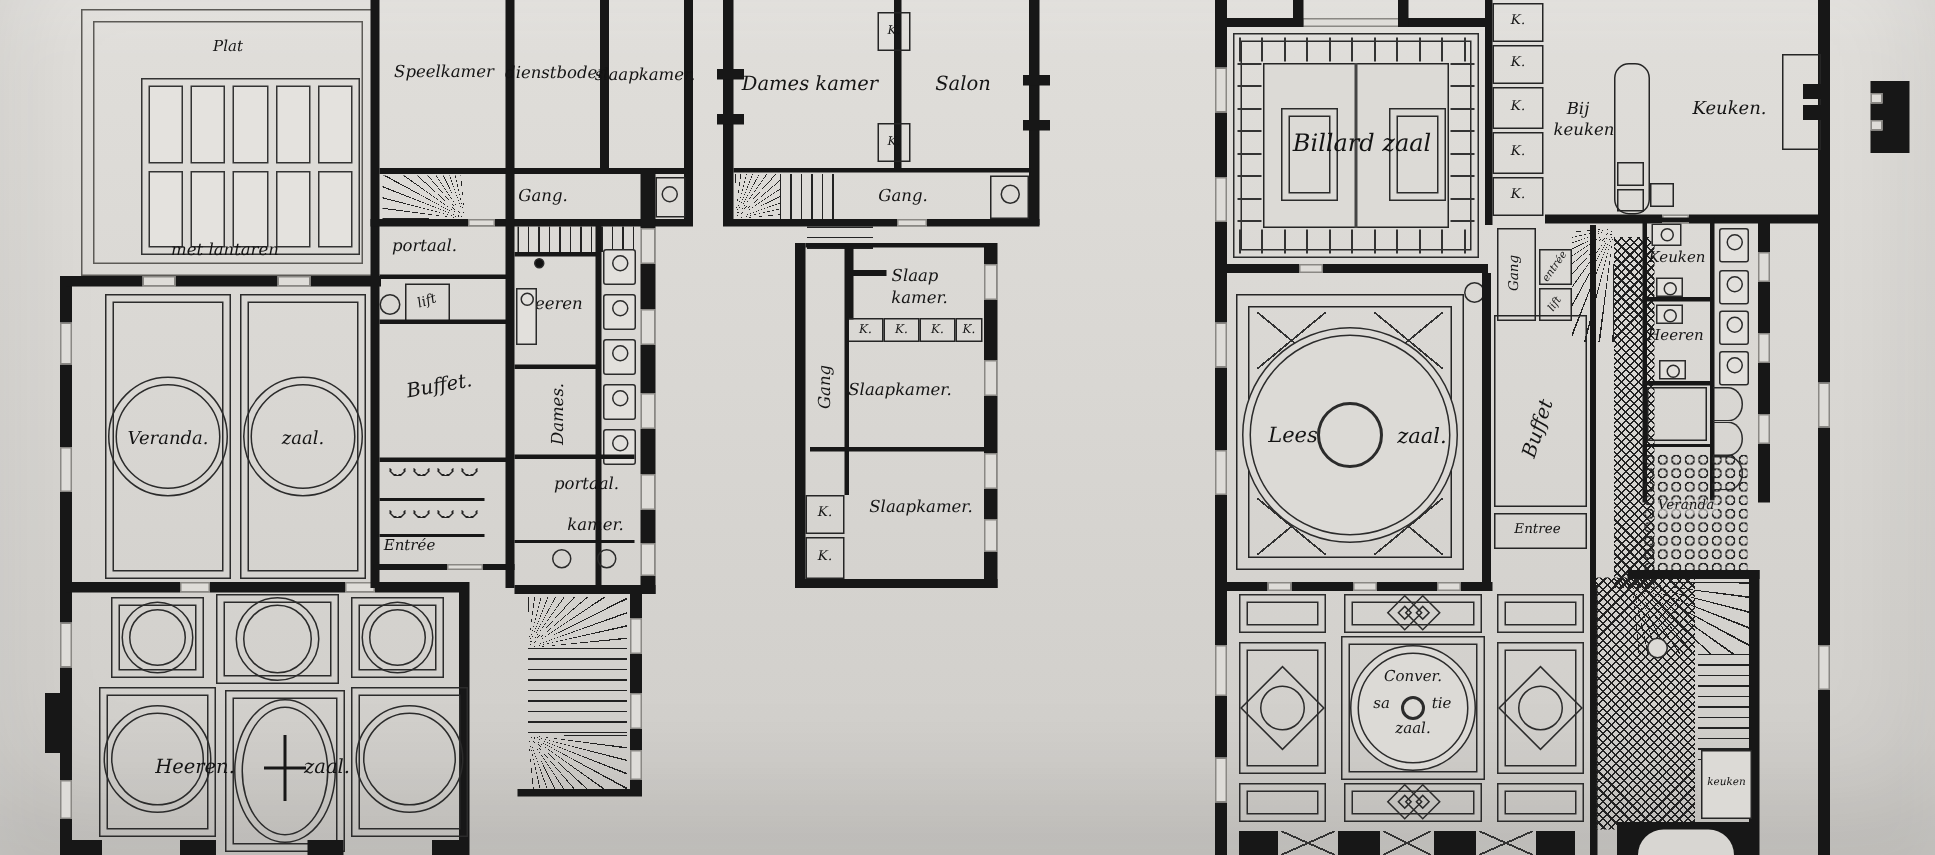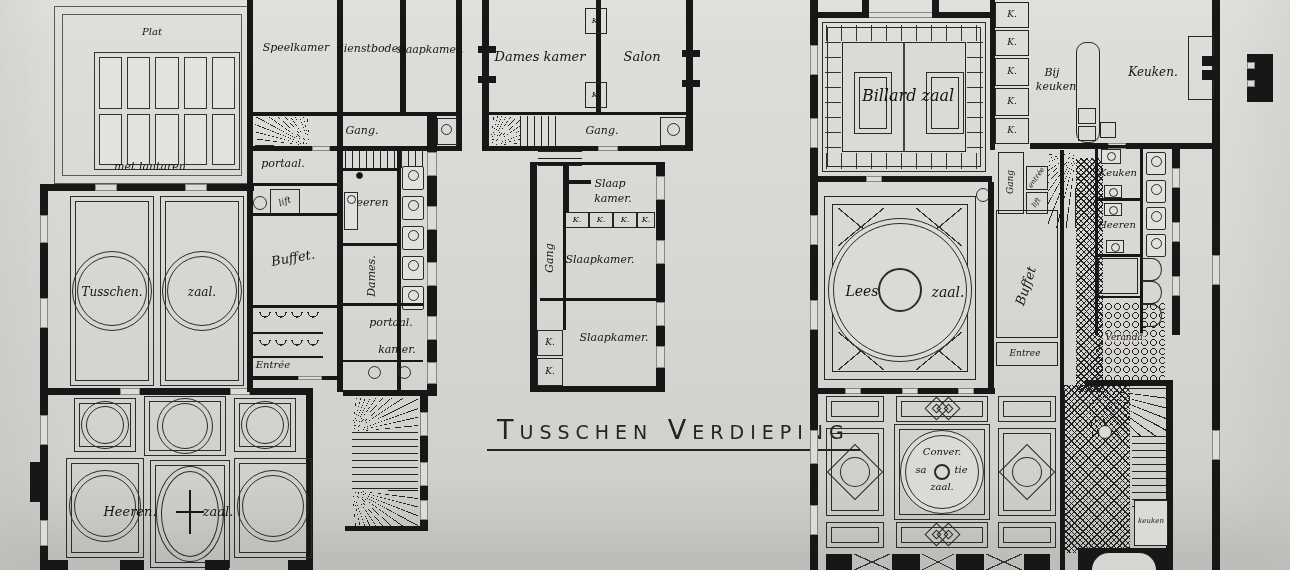--- a/index.html
+++ b/index.html
@@ -74,21 +74,21 @@
   <div class="win" style="left:40px;top:520px;width:8px;height:26px"></div>
   <div class="wall" style="left:30px;top:462px;width:14px;height:40px"></div>
   <div class="wall" style="left:44px;top:184px;width:210px;height:7px"></div>
   <div class="win" style="left:95px;top:184px;width:22px;height:7px"></div>
   <div class="win" style="left:185px;top:184px;width:22px;height:7px"></div>
 
   <div class="panel" style="left:70px;top:196px;width:84px;height:190px"></div>
   <div class="circ ring" style="left:72px;top:251px;width:80px;height:80px"></div>
   <div class="panel" style="left:160px;top:196px;width:84px;height:190px"></div>
   <div class="circ ring" style="left:162px;top:251px;width:80px;height:80px"></div>
-  <div class="lbl" style="left:112px;top:292px;font-size:12px">Tusschen.</div>
+  <div class="lbl" style="left:112px;top:292px;font-size:12px">Veranda.</div>
   <div class="lbl" style="left:202px;top:292px;font-size:12px">zaal.</div>
 
   <div class="wall" style="left:44px;top:388px;width:268px;height:7px"></div>
   <div class="win" style="left:120px;top:388px;width:20px;height:7px"></div>
   <div class="win" style="left:230px;top:388px;width:20px;height:7px"></div>
   <div class="wall" style="left:306px;top:388px;width:7px;height:182px"></div>
   <div class="panel" style="left:74px;top:398px;width:62px;height:54px"></div>
   <div class="circ ring" style="left:81px;top:401px;width:48px;height:48px"></div>
   <div class="panel" style="left:144px;top:396px;width:82px;height:60px"></div>
   <div class="circ ring" style="left:157px;top:398px;width:56px;height:56px"></div>
@@ -223,21 +223,20 @@
   <div class="lbl" style="left:550px;top:258px;transform:translate(-50%,-50%) rotate(-90deg)">Gang</div>
   <div class="lbl" style="left:600px;top:260px">Slaapkamer.</div>
   <div class="wall" style="left:540px;top:298px;width:117px;height:3px"></div>
   <div class="lbl" style="left:614px;top:338px">Slaapkamer.</div>
   <div class="room" style="left:537px;top:330px;width:26px;height:26px"></div>
   <div class="lbl" style="left:550px;top:343px;font-size:9px">K.</div>
   <div class="room" style="left:537px;top:358px;width:26px;height:28px"></div>
   <div class="lbl" style="left:550px;top:372px;font-size:9px">K.</div>
   <div class="wall" style="left:530px;top:386px;width:135px;height:6px"></div>
 
-  <div class="title" style="left:487px;top:414px">Tusschen Verdieping</div>
 
   <div class="wall" style="left:810px;top:0px;width:8px;height:570px"></div>
   <div class="win" style="left:810px;top:45px;width:8px;height:30px"></div>
   <div class="win" style="left:810px;top:118px;width:8px;height:30px"></div>
   <div class="win" style="left:810px;top:215px;width:8px;height:30px"></div>
   <div class="win" style="left:810px;top:300px;width:8px;height:30px"></div>
   <div class="win" style="left:810px;top:430px;width:8px;height:34px"></div>
   <div class="win" style="left:810px;top:505px;width:8px;height:30px"></div>
   <div class="wall" style="left:1212px;top:0px;width:8px;height:570px"></div>
   <div class="win" style="left:1212px;top:255px;width:8px;height:30px"></div>

